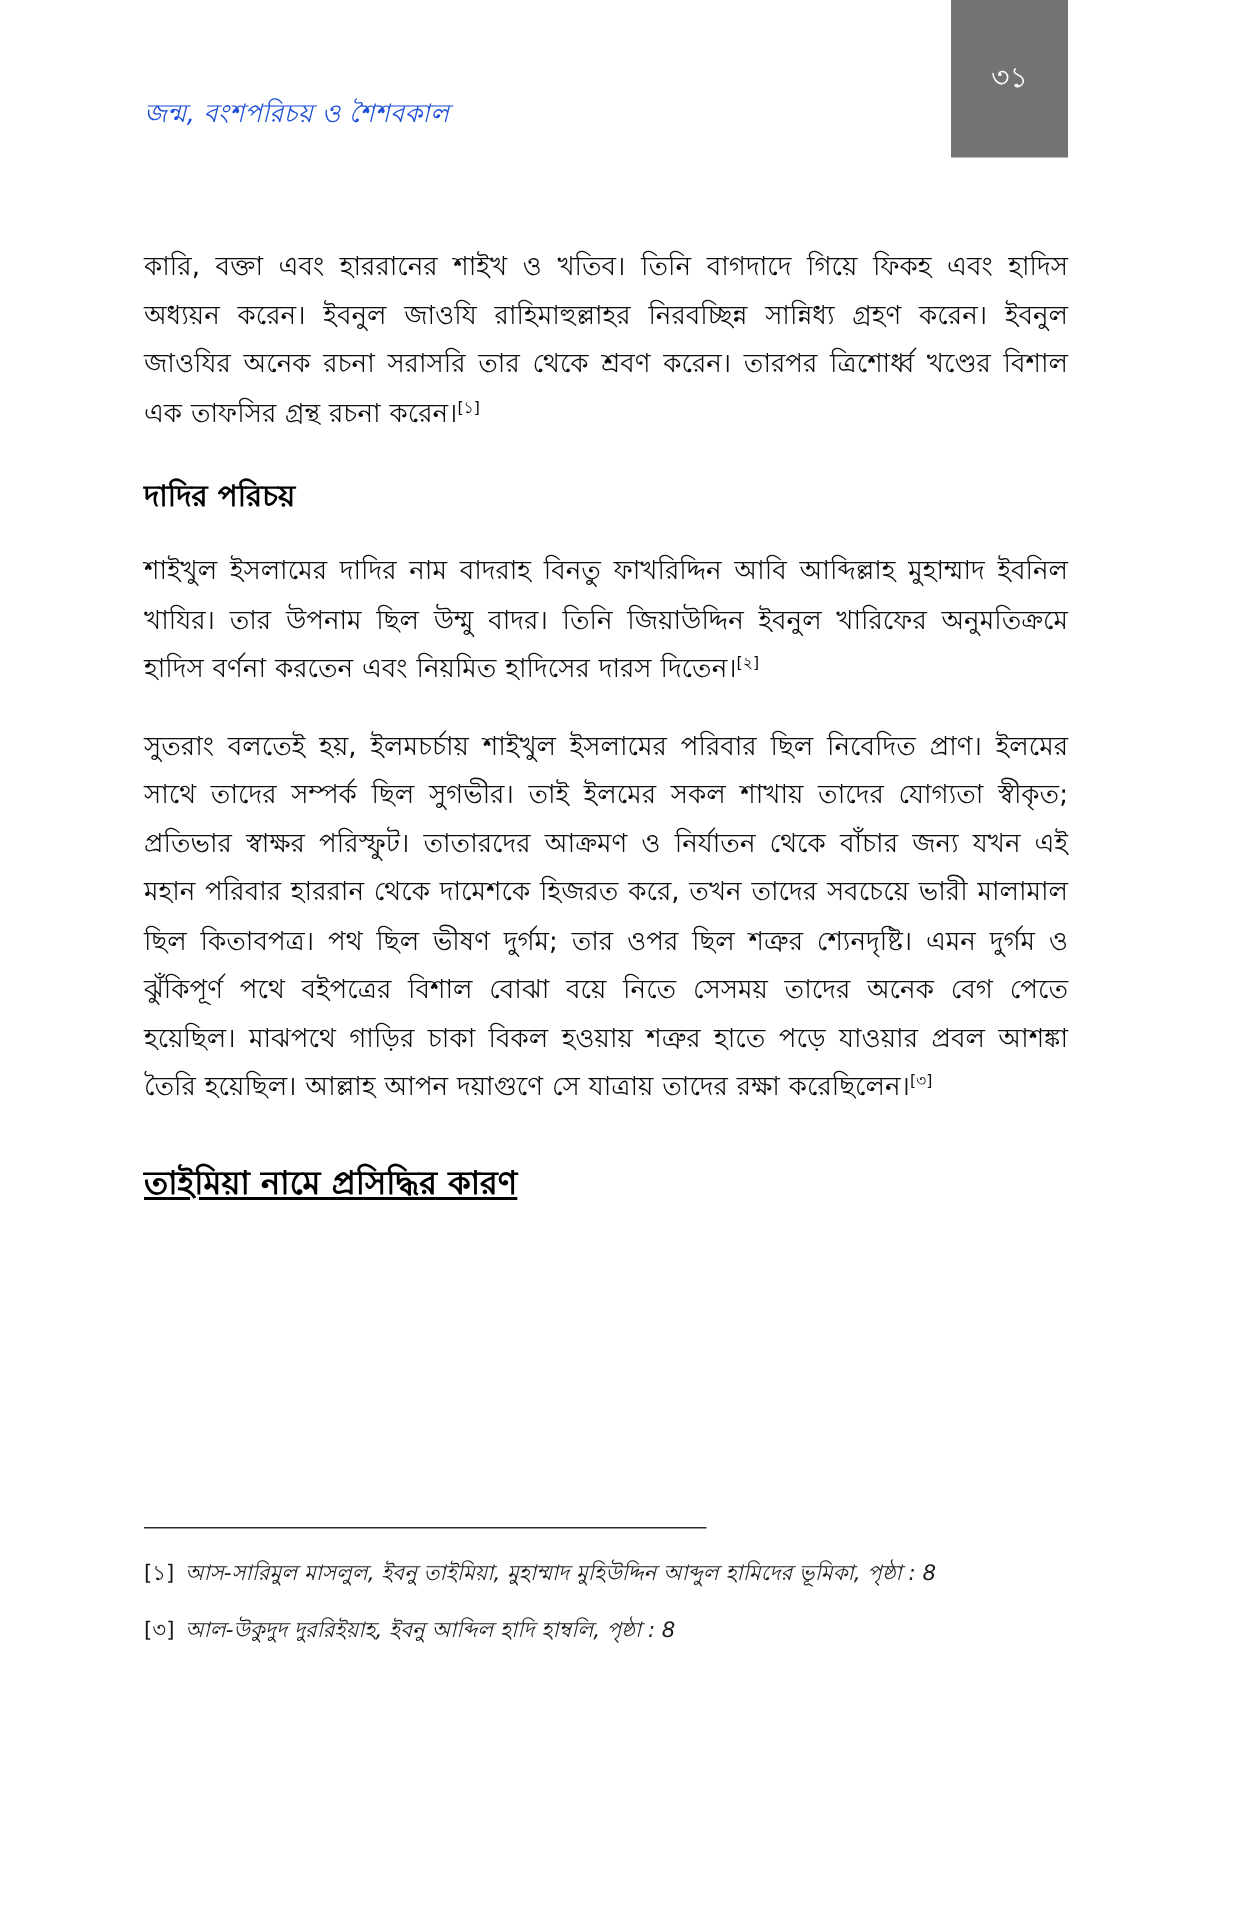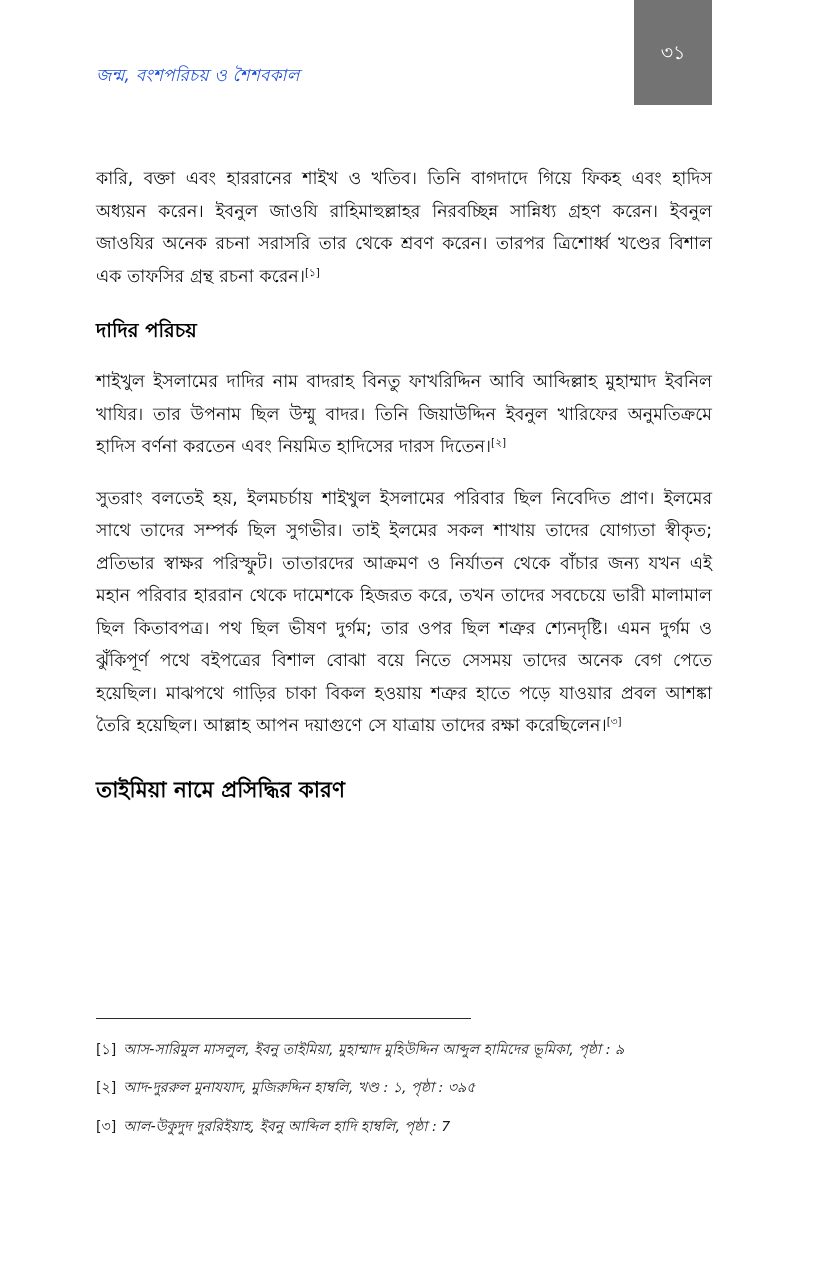--- a/index.html
+++ b/index.html
@@ -81,20 +81,21 @@
     font-family: "DejaVu Sans", "Liberation Sans", sans-serif;
     font-weight: bold;
     font-size: 19.5px;
     line-height: 1.3;
     color: #000000;
   }
   h2.section-heading.big {
     font-size: 21.5px;
     margin-top: 34px;
     margin-bottom: 26px;
+    text-decoration: underline;
   }
 
   sup.fn-ref {
     font-family: "DejaVu Sans", "Liberation Sans", sans-serif;
     font-size: 10.5px;
     vertical-align: 0.55em;
     line-height: 0;
   }
 
   
@@ -152,20 +153,19 @@
 
 
     <h2 class="section-heading big">তাইমিয়া নামে প্রসিদ্ধির কারণ</h2>
 
 
   </div>
 
   <div class="footnotes">
     <hr class="footnote-rule">
 
-    <span class="footnote"><span class="fn-marker">[১]</span><span>আস-সারিমুল মাসলুল, ইবনু তাইমিয়া, মুহাম্মাদ মুহিউদ্দিন আব্দুল হামিদের ভূমিকা, পৃষ্ঠা : ৯</span></span>
+    <span class="footnote"><span class="fn-marker">[১]</span><span>আস-সারিমুল মাসলুল, ইবনু তাইমিয়া, মুহাম্মাদ মুহিউদ্দিন আব্দুল হামিদের ভূমিকা, পৃষ্ঠা : 8</span></span>
 
-    <span class="footnote"><span class="fn-marker">[২]</span><span>আদ-দুররুল মুনাযযাদ, মুজিরুদ্দিন হাম্বলি, খণ্ড : ১, পৃষ্ঠা : ৩৯৫</span></span>
 
-    <span class="footnote"><span class="fn-marker">[৩]</span><span>আল-উকুদুদ দুররিইয়াহ, ইবনু আব্দিল হাদি হাম্বলি, পৃষ্ঠা : 7</span></span>
+    <span class="footnote"><span class="fn-marker">[৩]</span><span>আল-উকুদুদ দুররিইয়াহ, ইবনু আব্দিল হাদি হাম্বলি, পৃষ্ঠা : 8</span></span>
   </div>
 
 </div>
 
 </body></html>

